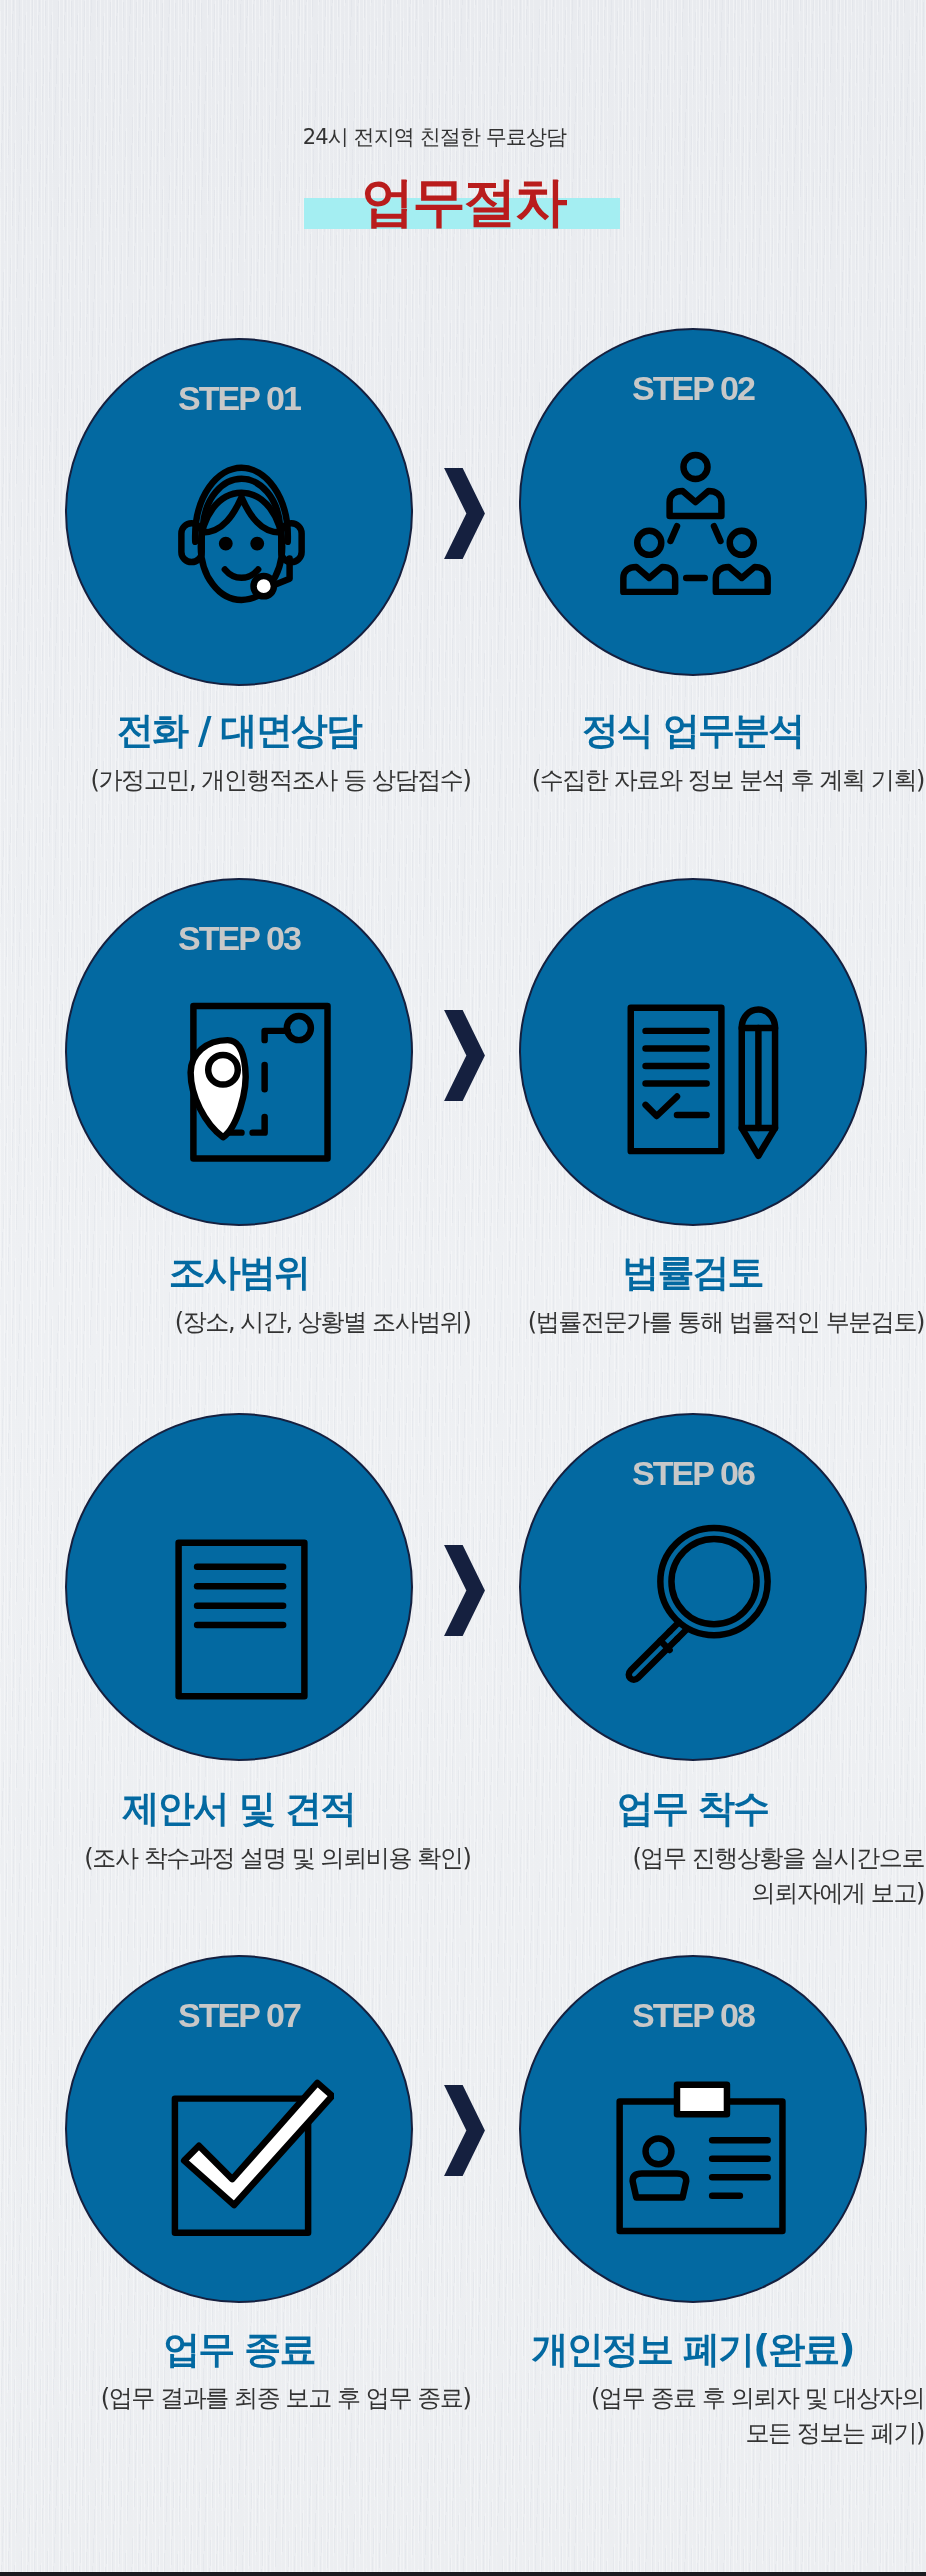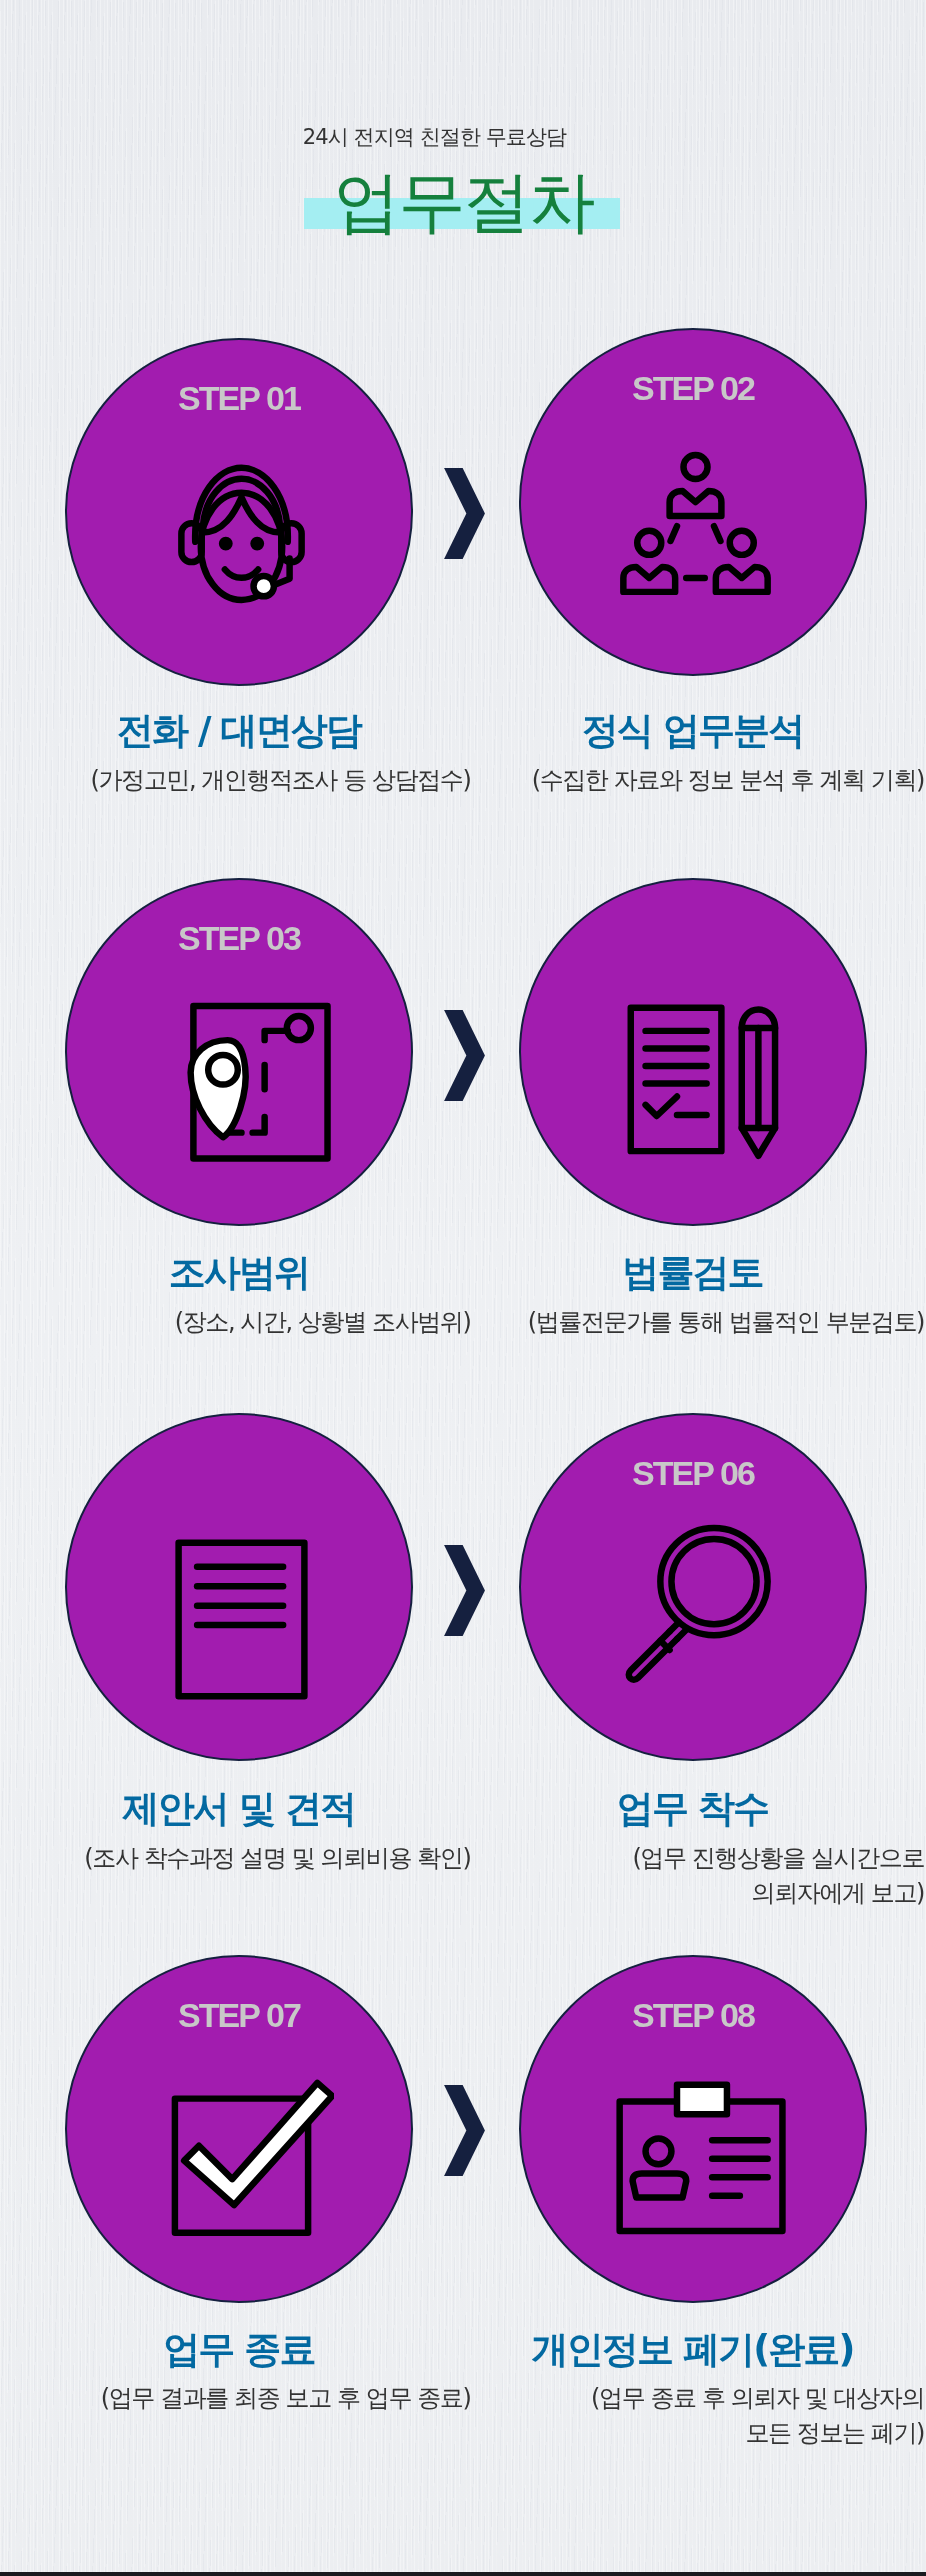--- a/index.html
+++ b/index.html
@@ -18,27 +18,27 @@
       position: absolute; top: 123px; left: 0; width: 869px;
       text-align: center; font-size: 21px; color: #333333; letter-spacing: -0.9px;
     }
     .title-wrap { position: absolute; top: 163px; left: 0; width: 927px; text-align: center; }
     .title-highlight {
       position: absolute; left: 304px; top: 198px; width: 316px; height: 31px;
       background: #a4eef2;
     }
     .title {
       position: relative; display: inline-block;
-      font-size: 67px; font-weight: normal; color: #15803d; letter-spacing: -1.9px;
+      font-size: 53px; font-weight: bold; color: #b91c1c; letter-spacing: -1.9px;
       line-height: 78px;
     }
 
     .step-circle {
       position: absolute; width: 348px; height: 348px; border-radius: 50%;
-      background: #a21caf; border: 2.3px solid #15203f;
+      background: #0369a1; border: 2.3px solid #15203f;
     }
     .step-label {
       position: absolute; top: 39px; left: 0; width: 100%; text-align: center;
       font-family: "Liberation Sans", sans-serif; font-weight: bold;
       font-size: 34px; color: #c8c8c8; letter-spacing: -1.9px;
     }
     .step-icon { position: absolute; left: 82px; top: 100px; width: 185px; height: 185px; }
     .step-icon svg { width: 185px; height: 185px; }
 
     .arrow { position: absolute; width: 41px; height: 91px; }

